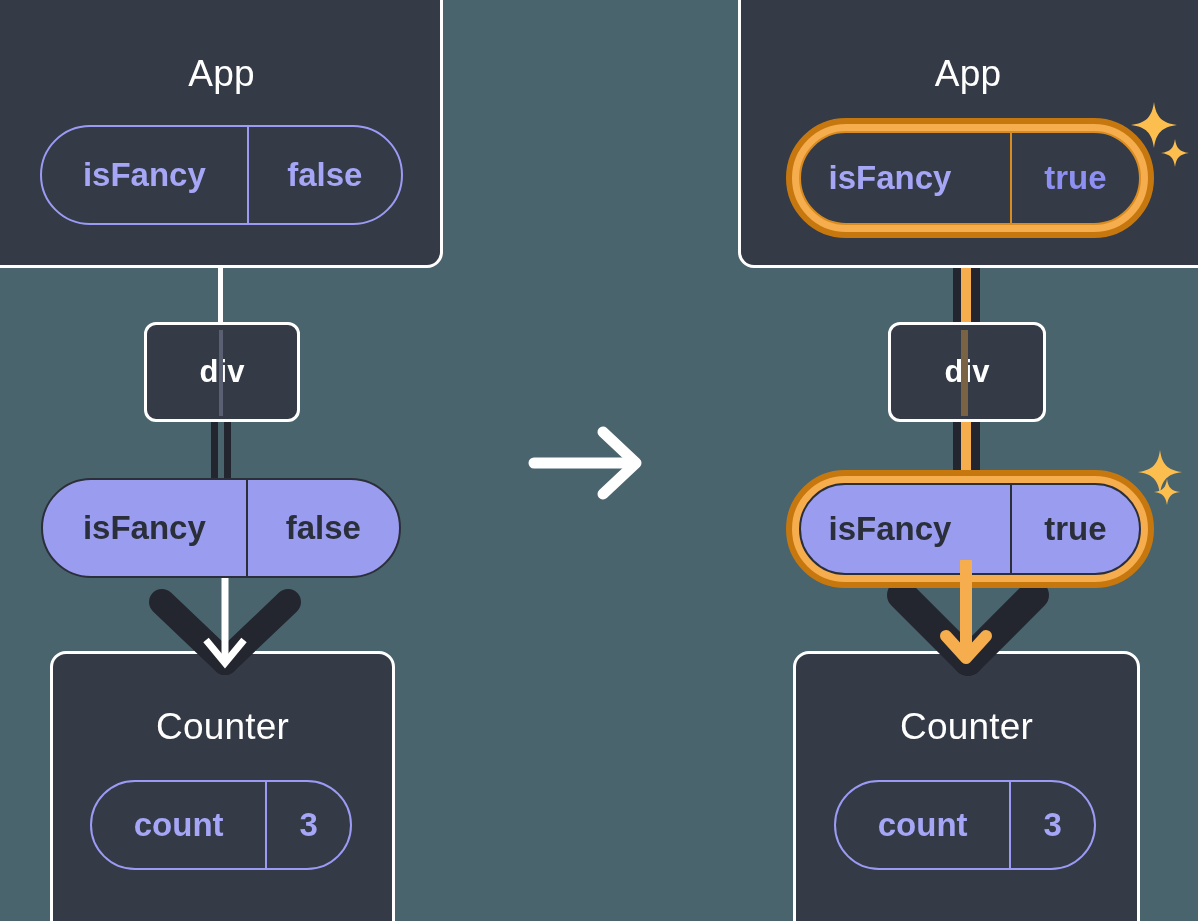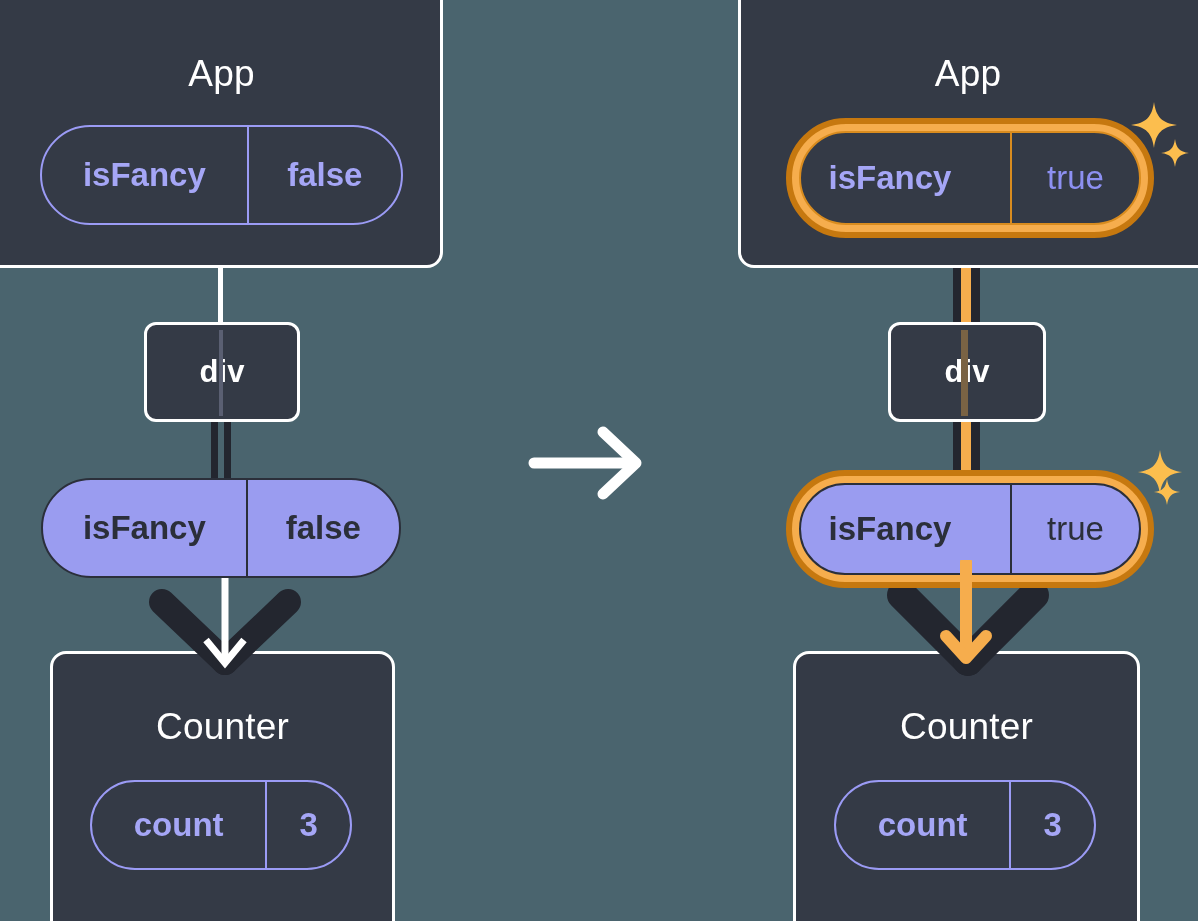--- a/index.html
+++ b/index.html
@@ -80,21 +80,21 @@
     justify-content: center;
     font-size: 33px;
     white-space: nowrap;
     box-sizing: border-box;
     font-weight: bold;
   }
   .pill-outline .pill-cell { color: #a5a6f6; }
   .pill-filled  .pill-cell { color: #2b2f3a; }
   .pill-outline .pill-cell.val { border-left: 2px solid #9b9bf5; }
   .pill-filled  .pill-cell.val { border-left: 2px solid #2b2f3a; }
-  .pill-cell.bold { font-weight: 400; margin-left: 31px; }
+  .pill-cell.bold { font-weight: 700; margin-left: 31px; }
 
   
   .ring {
     position: absolute;
     box-sizing: border-box;
     border-radius: 999px;
     border: 6px solid #c6780f;
     background: #f6ad4d;
     z-index: 25;
   }

